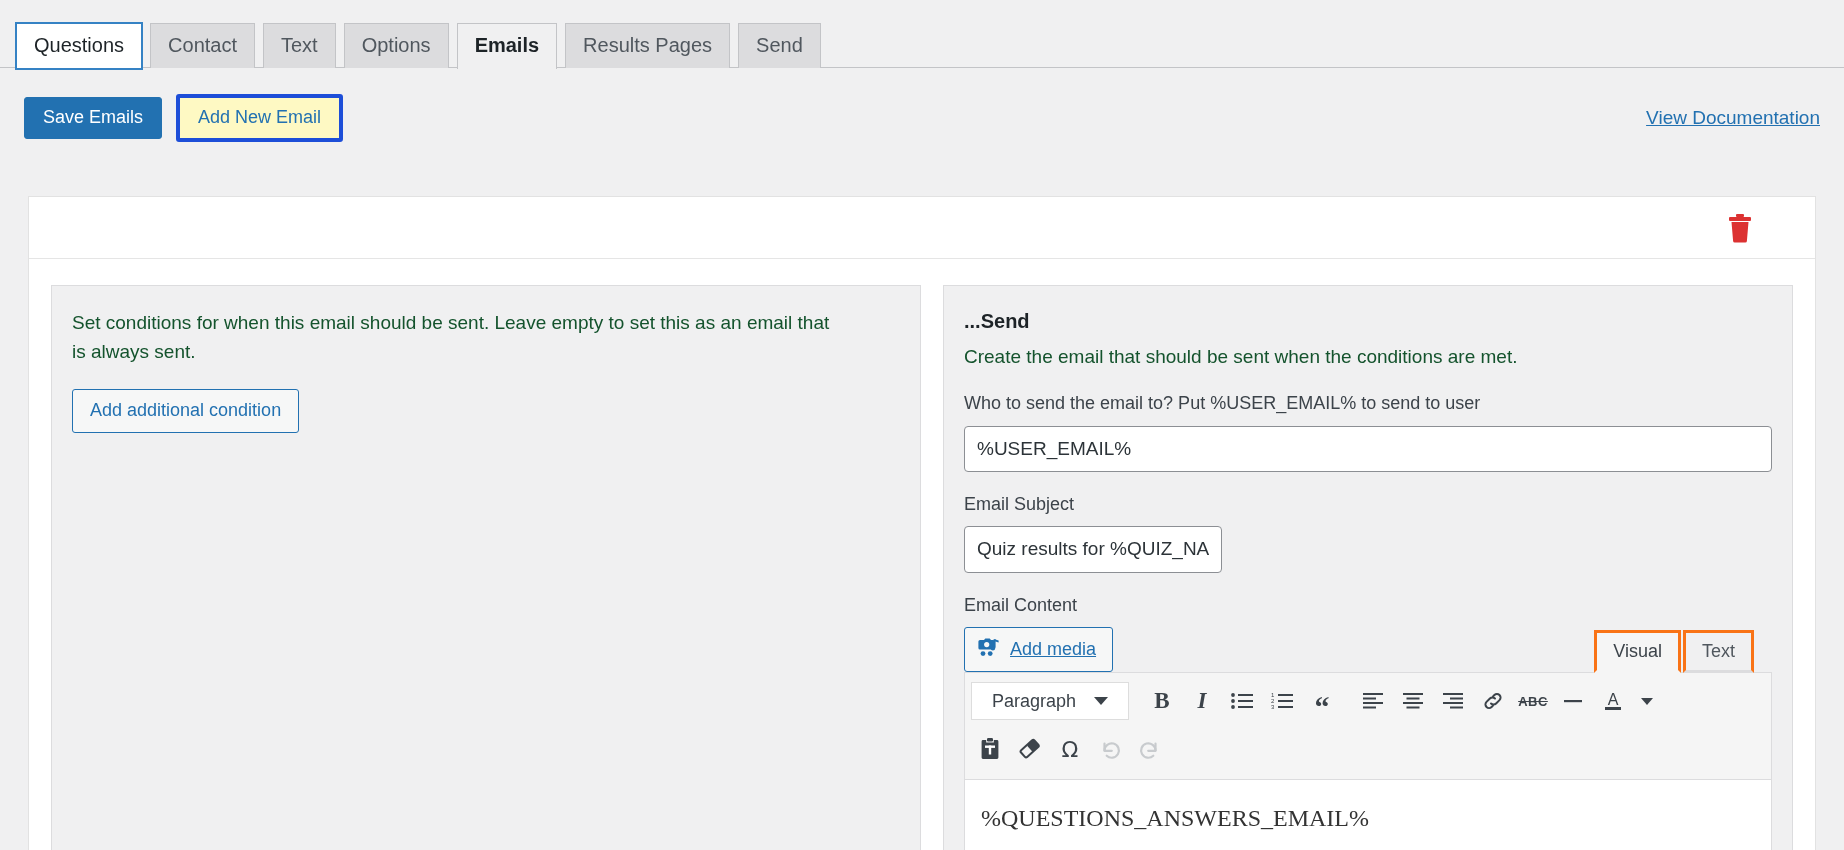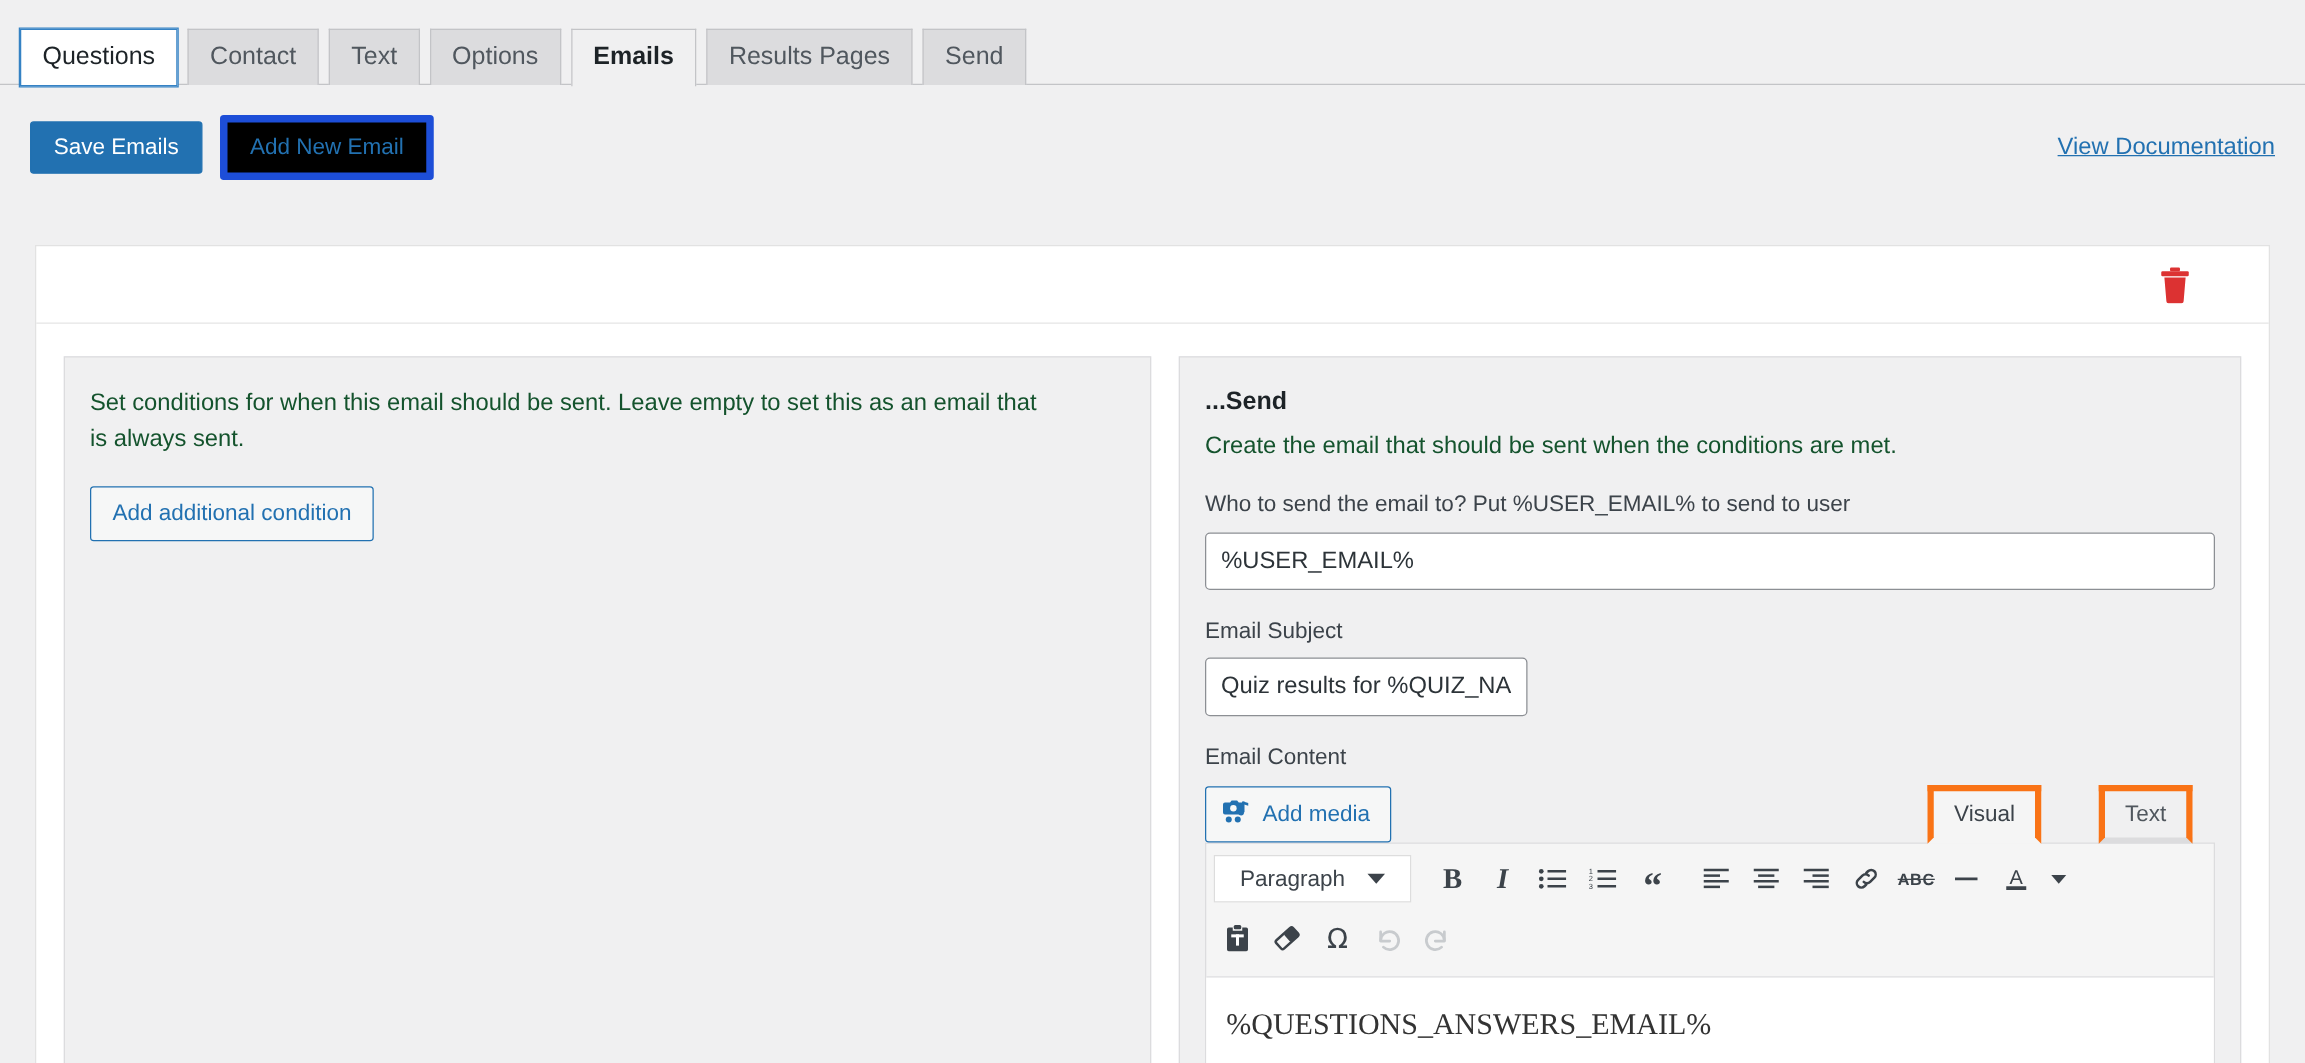--- a/index.html
+++ b/index.html
@@ -78,22 +78,22 @@
     border: 1px solid #2271b1;
     color: #fff;
     font-size: 18px;
     padding: 10px 18px 12px 18px;
     border-radius: 3px;
     cursor: pointer;
     font-family: inherit;
     line-height: 1;
   }
   .btn-secondary {
-    background: #000000;
-    border: 6px solid #1d4ed8;
+    background: #fef9c3;
+    border: 4px solid #1d4ed8;
     color: #2271b1;
     font-size: 18px;
     padding: 10px 18px 12px 18px;
     border-radius: 3px;
     cursor: pointer;
     font-family: inherit;
     line-height: 1;
   }
   .doc-link {
     color: #2271b1;
@@ -203,32 +203,32 @@
     color: #2271b1;
     font-size: 18px;
     padding: 9px 16px 11px 13px;
     border-radius: 3px;
     cursor: pointer;
     font-family: inherit;
     display: inline-flex;
     align-items: center;
     gap: 10px;
     line-height: 1;
+    text-decoration: underline;
   }
   .view-tabs { display: flex; align-items: flex-end; gap: 2px; position: relative; top: 1px; }
   .view-tab {
     background: #f0f0f1;
-    border: 5px solid #f97316;
+    border: 3px solid #f97316;
     border-bottom-color: #dcdcde;
     color: #50575e;
     font-size: 18px;
     padding: 9px 16px 10px 16px;
     cursor: pointer;
     line-height: 1;
-    margin-left: 44px;
   }
   .view-tab.active {
     background: #f5f5f5;
     border-bottom-color: #f5f5f5;
     color: #3c434a;
   }
 
   .editor-box {
     border: 1px solid #dcdcde;
     background: #f5f5f5;

